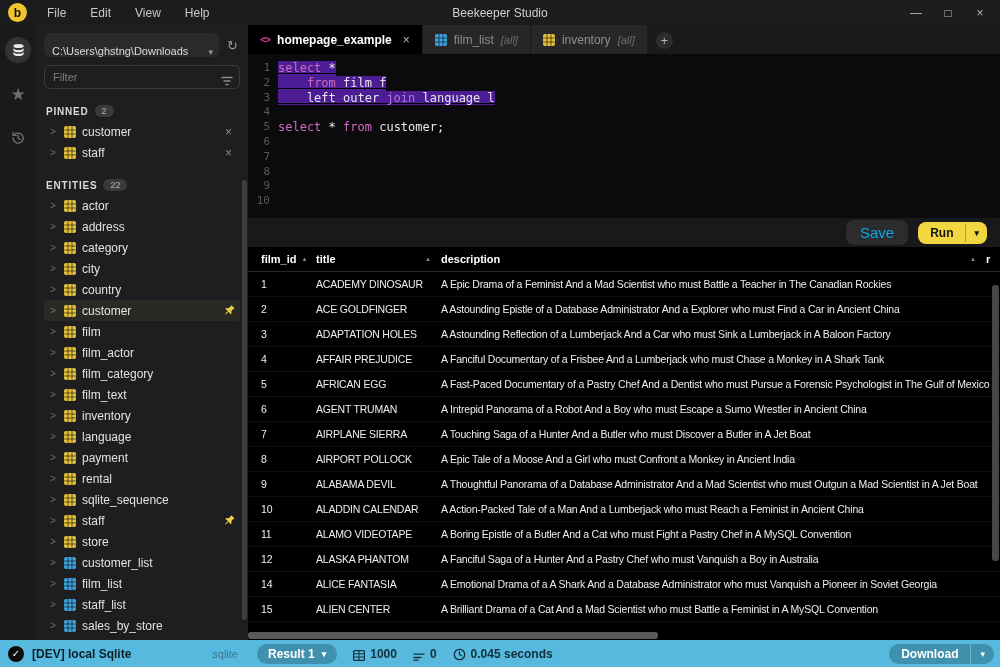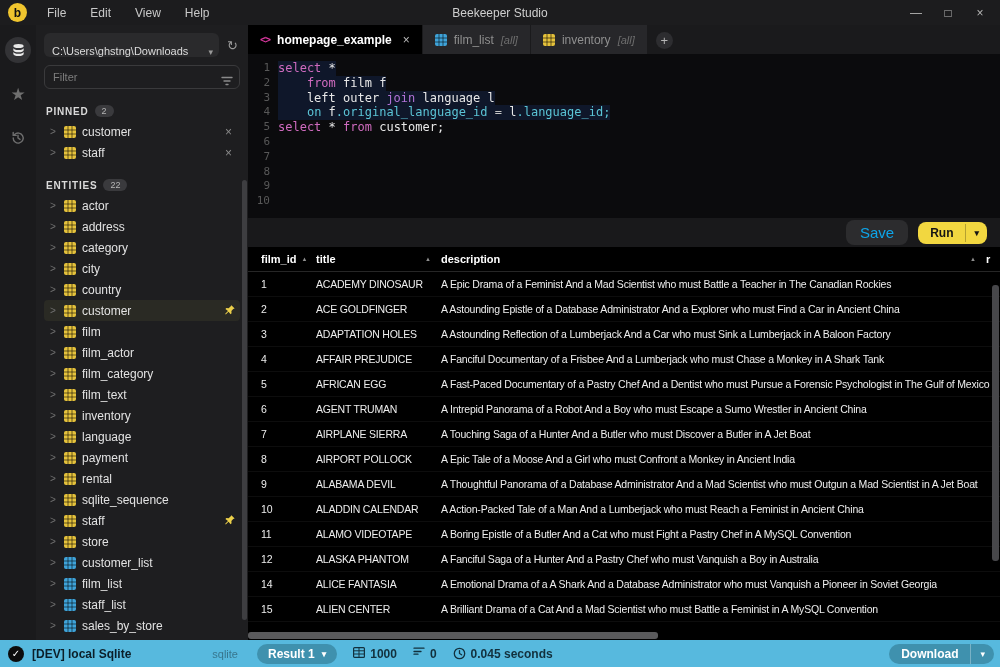--- a/index.html
+++ b/index.html
@@ -61,21 +61,21 @@
   .tab-code { font-family:"DejaVu Sans Mono", monospace; font-size:10px; font-weight:bold; letter-spacing:-1px; }
   .tab-x { color:#bbb; font-size:12px; font-weight:normal; margin-left:4px; }
   .newtab { width:17px; height:17px; border-radius:50%; background:#2d2d30; color:#b5b5b5; font-size:13px;
             display:flex; align-items:center; justify-content:center; margin:0 0 5px 8px; }
 
   .editor { height:164px; background:#0b0b0d; padding-top:7px; font-family:"DejaVu Sans Mono", monospace;
             font-size:12px; flex:0 0 auto; overflow:hidden; }
   .cm-line { display:flex; height:14.8px; line-height:14.8px; white-space:pre; }
   .gutter { width:22px; text-align:right; color:#585858; font-size:11px; flex:0 0 auto; }
   .code-span { margin-left:8px; }
-  .code-span.sel { background:#0f172a; }
+  .code-span.sel { background:#4c1d95;text-decoration:underline; }
   .tok-kw { color:#cf6bbf; } .tok-kw2 { color:#b273d8; } .tok-cy { color:#5bc4d6; }
   .tok-pl { color:#e8e8e8; } .tok-op { color:#c8c8c8; }
 
   .toolbar { height:29px; background:#19191b; display:flex; align-items:center; justify-content:flex-end;
              gap:10px; padding-right:13px; flex:0 0 auto; }
   .save-btn { background:#2c2c2e; color:#0ea5e9; border:none; font-size:15px; font-weight:normal;
               padding:4px 14px; border-radius:8px; font-family:inherit; }
   .run-btn { background:#f2d740; color:#141414; border-radius:8px; display:flex; align-items:center;
              font-size:12px; font-weight:bold; overflow:hidden; }
   .run-label { padding:4px 12px; }
@@ -103,21 +103,21 @@
   .status-left { width:248px; display:flex; align-items:center; justify-content:space-between;
                  padding:0 10px 0 8px; flex:0 0 auto; }
   .chk { width:16px; height:16px; border-radius:50%; background:#0c0c0c; color:#fff; font-size:10px;
          display:flex; align-items:center; justify-content:center; margin-right:8px; flex:0 0 auto; }
   .conn-name { color:#0b1f29; font-weight:bold; white-space:nowrap; }
   .dialect { color:rgba(0,0,0,0.38); font-size:11px; }
   .pill { background:#3f91ae; color:#fff; font-weight:bold; border-radius:13px; display:flex; align-items:center; }
   .result-pill { padding:3px 11px; gap:7px; margin-left:9px; }
   .pill .pcaret { font-size:9px; }
   .counts { display:flex; align-items:center; gap:16px; margin-left:16px; color:#12303d; font-weight:bold; }
-  .count-item { display:flex; align-items:flex-start; gap:5px; }
+  .count-item { display:flex; align-items:flex-end; gap:5px; }
   .dl-group { margin-left:auto; margin-right:6px; border-radius:13px; overflow:hidden; display:flex; }
   .dl-main { background:#3f91ae; color:#fff; font-weight:bold; padding:3px 12px; }
   .dl-caret { background:#3f91ae; color:#fff; padding:3px 9px; border-left:1px solid rgba(255,255,255,0.3); font-size:9px;
               display:flex; align-items:center; }
 </style>
 </head>
 <body>
 
 <div class="window">
 
@@ -592,21 +592,21 @@
             </div>
           </div>
         <div class="newtab">+</div>
       </div>
 
       <div class="editor">
         <div id="code">
             <div class="cm-line"><span class="gutter">1</span><span class="code-span sel"><span class="tok-kw">select</span><span class="tok-pl"> *</span></span></div>
             <div class="cm-line"><span class="gutter">2</span><span class="code-span sel"><span class="tok-pl">    </span><span class="tok-kw">from</span><span class="tok-pl"> film f</span></span></div>
             <div class="cm-line"><span class="gutter">3</span><span class="code-span sel"><span class="tok-pl">    left outer </span><span class="tok-kw2">join</span><span class="tok-pl"> language l</span></span></div>
-            <div class="cm-line"><span class="gutter">4</span><span class="code-span sel"><span class="tok-pl">    </span><span class="tok-cy">on</span><span class="tok-pl"> f</span><span class="tok-cy">.original_language_id</span><span class="tok-pl"> </span><span class="tok-op">=</span><span class="tok-pl"> l</span><span class="tok-cy">.language_id;</span></span></div>
+            <div class="cm-line"><span class="gutter">4</span></div>
             <div class="cm-line"><span class="gutter">5</span><span class="code-span"><span class="tok-kw">select</span><span class="tok-pl"> * </span><span class="tok-kw">from</span><span class="tok-pl"> customer;</span></span></div>
             <div class="cm-line"><span class="gutter">6</span><span class="code-span"></span></div>
             <div class="cm-line"><span class="gutter">7</span><span class="code-span"></span></div>
             <div class="cm-line"><span class="gutter">8</span><span class="code-span"></span></div>
             <div class="cm-line"><span class="gutter">9</span><span class="code-span"></span></div>
             <div class="cm-line"><span class="gutter">10</span><span class="code-span"></span></div>
           </div>
       </div>
 
       <div class="toolbar">

